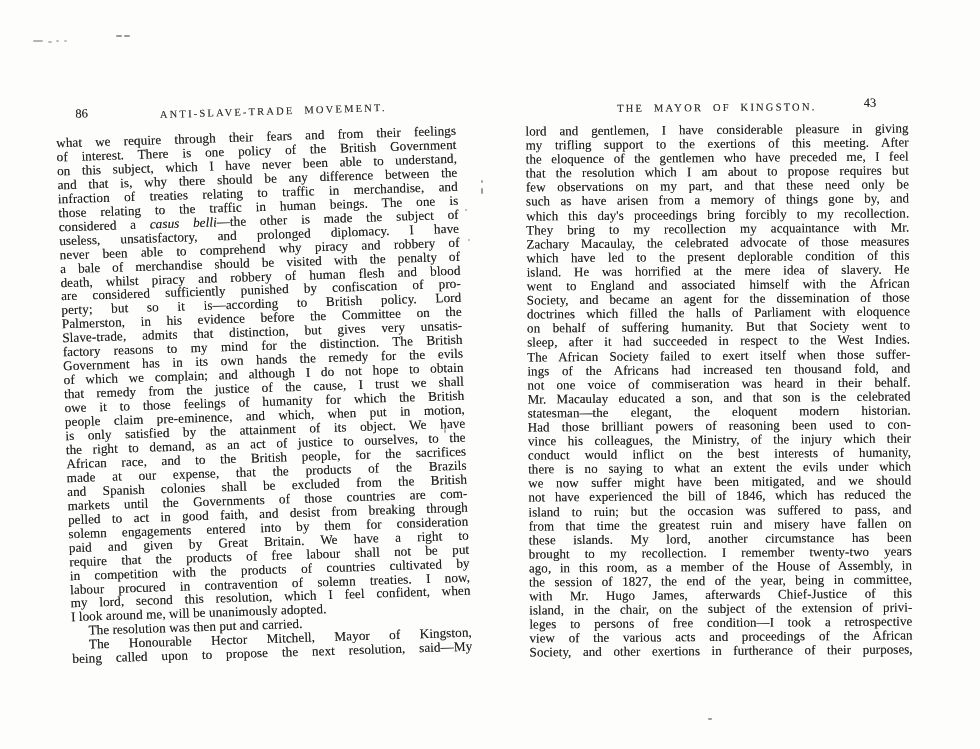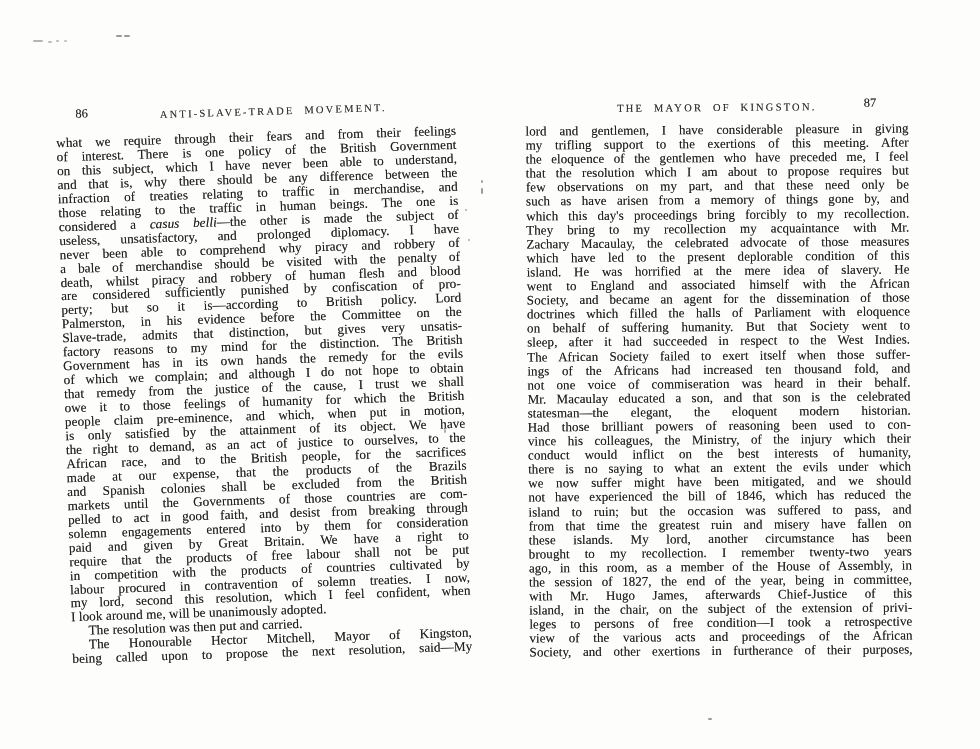--- a/index.html
+++ b/index.html
@@ -138,21 +138,21 @@
         <div class="line flush"><span>I look around me, will be unanimously adopted.</span></div>
         <div class="line indent flush"><span>The resolution was then put and carried.</span></div>
         <div class="line indent"><span>The Honourable Hector Mitchell, Mayor of Kingston,</span></div>
         <div class="line"><span>being called upon to propose the next resolution, said—My</span></div>
       </div>
   </div>
 
   <div class="page page-right">
     <div class="pagehead">
       <span class="running-title">THE MAYOR OF KINGSTON.</span>
-      <span class="pageno pageno-right">87</span>
+      <span class="pageno pageno-right">43</span>
     </div>
     <div class="pagebody">
         <div class="line"><span>lord and gentlemen, I have considerable pleasure in giving</span></div>
         <div class="line"><span>my trifling support to the exertions of this meeting.  After</span></div>
         <div class="line"><span>the eloquence of the gentlemen who have preceded me, I feel</span></div>
         <div class="line"><span>that the resolution which I am about to propose requires but</span></div>
         <div class="line"><span>few observations on my part, and that these need only be</span></div>
         <div class="line"><span>such as have arisen from a memory of things gone by, and</span></div>
         <div class="line"><span>which this day's proceedings bring forcibly to my recollection.</span></div>
         <div class="line"><span>They bring to my recollection my acquaintance with Mr.</span></div>

